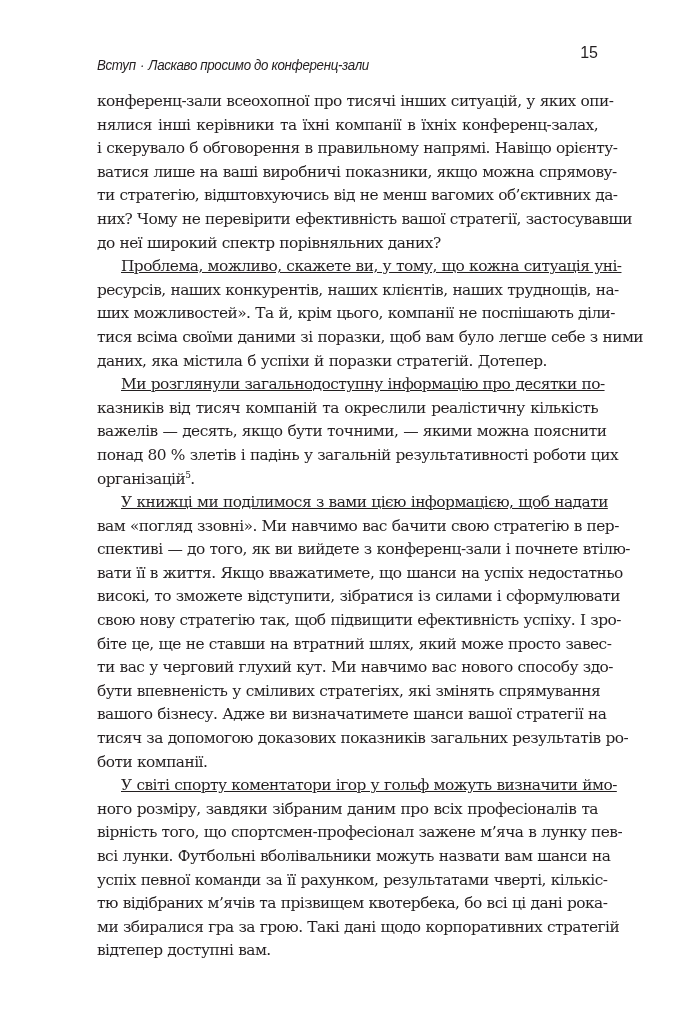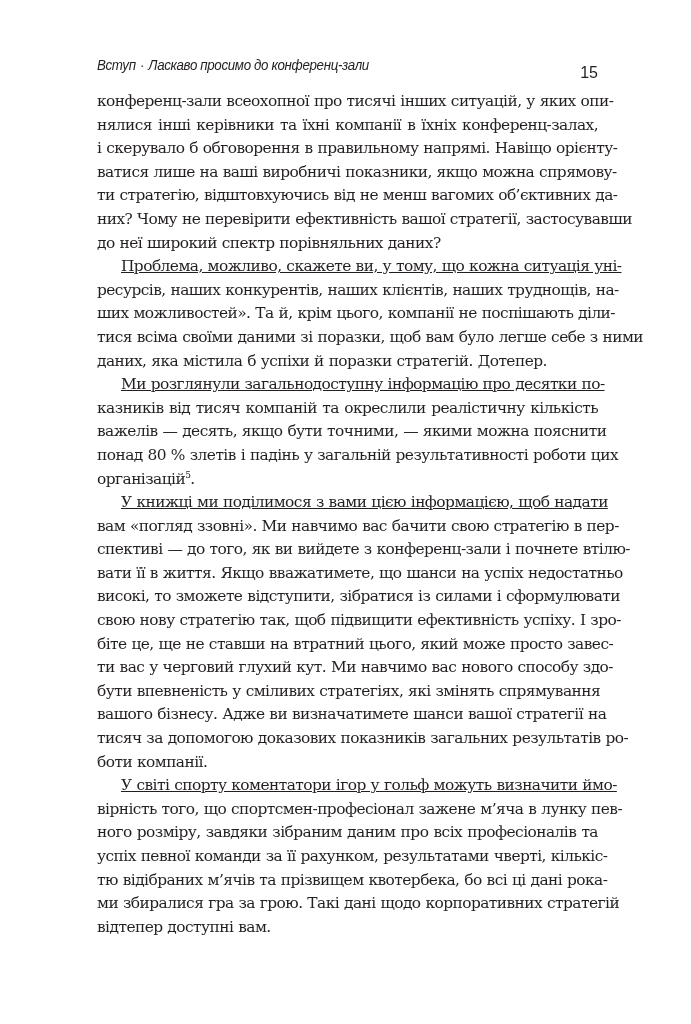--- a/index.html
+++ b/index.html
@@ -32,21 +32,21 @@
       letter-spacing: -0.4px;
       color: #231f20;
       transform: scaleX(0.86);
       transform-origin: left center;
     }
     .running-header .sep {
       margin: 0 5px;
     }
     .page-number {
       position: absolute;
-      top: 64px;
+      top: 44px;
       right: 0;
       font-family: "Liberation Sans", sans-serif;
       font-size: 16px;
       color: #231f20;
     }
     .body-text {
       position: absolute;
       top: 90px;
       left: 0;
       width: 501px;
@@ -116,32 +116,33 @@
       <span class="line last"><span>організацій</span><sup>5</sup><span>.</span></span>
     </div>
 
     <div>
       <span class="line indent">У книжці ми поділимося з вами цією інформацією, щоб надати</span>
       <span class="line">вам «погляд ззовні». Ми навчимо вас бачити свою стратегію в пер-</span>
       <span class="line">спективі — до того, як ви вийдете з конференц-зали і почнете втілю-</span>
       <span class="line">вати її в життя. Якщо вважатимете, що шанси на успіх недостатньо</span>
       <span class="line">високі, то зможете відступити, зібратися із силами і сформулювати</span>
       <span class="line">свою нову стратегію так, щоб підвищити ефективність успіху. І зро-</span>
-      <span class="line">біте це, ще не ставши на втратний цього, який може просто завес-</span>
+      <span class="line">біте це, ще не ставши на втратний шлях, який може просто завес-</span>
       <span class="line">ти вас у черговий глухий кут. Ми навчимо вас нового способу здо-</span>
       <span class="line">бути впевненість у сміливих стратегіях, які змінять спрямування</span>
       <span class="line">вашого бізнесу. Адже ви визначатимете шанси вашої стратегії на</span>
       <span class="line">тисяч за допомогою доказових показників загальних результатів ро-</span>
       <span class="line last">боти компанії.</span>
     </div>
 
     <div>
       <span class="line indent">У світі спорту коментатори ігор у гольф можуть визначити ймо-</span>
+      <span class="line">ного розміру, завдяки зібраним даним про всіх професіоналів та</span>
       <span class="line">вірність того, що спортсмен-професіонал зажене м’яча в лунку пев-</span>
-      <span class="line">ного розміру, завдяки зібраним даним про всіх професіоналів та</span>
+      <span class="line">всі лунки. Футбольні вболівальники можуть назвати вам шанси на</span>
       <span class="line">успіх певної команди за її рахунком, результатами чверті, кількіс-</span>
       <span class="line">тю відібраних м’ячів та прізвищем квотербека, бо всі ці дані рока-</span>
       <span class="line">ми збиралися гра за грою. Такі дані щодо корпоративних стратегій</span>
       <span class="line last">відтепер доступні вам.</span>
     </div>
 
   </div>
 </div>
 
 </body></html>

